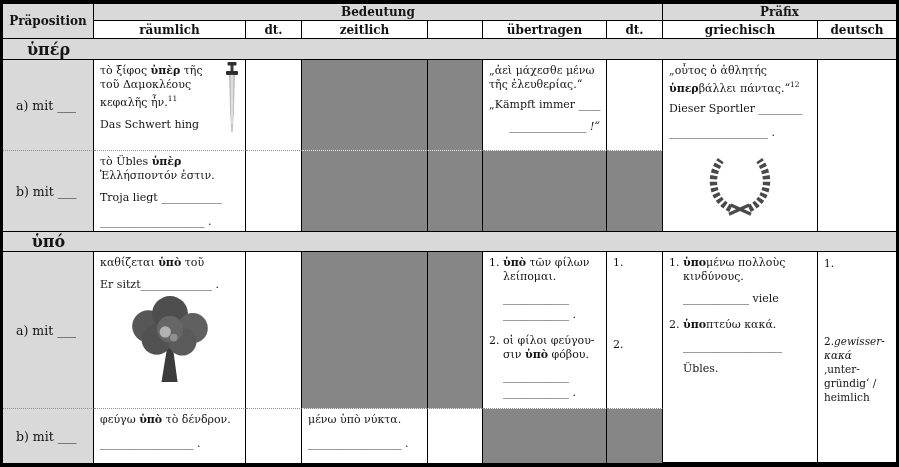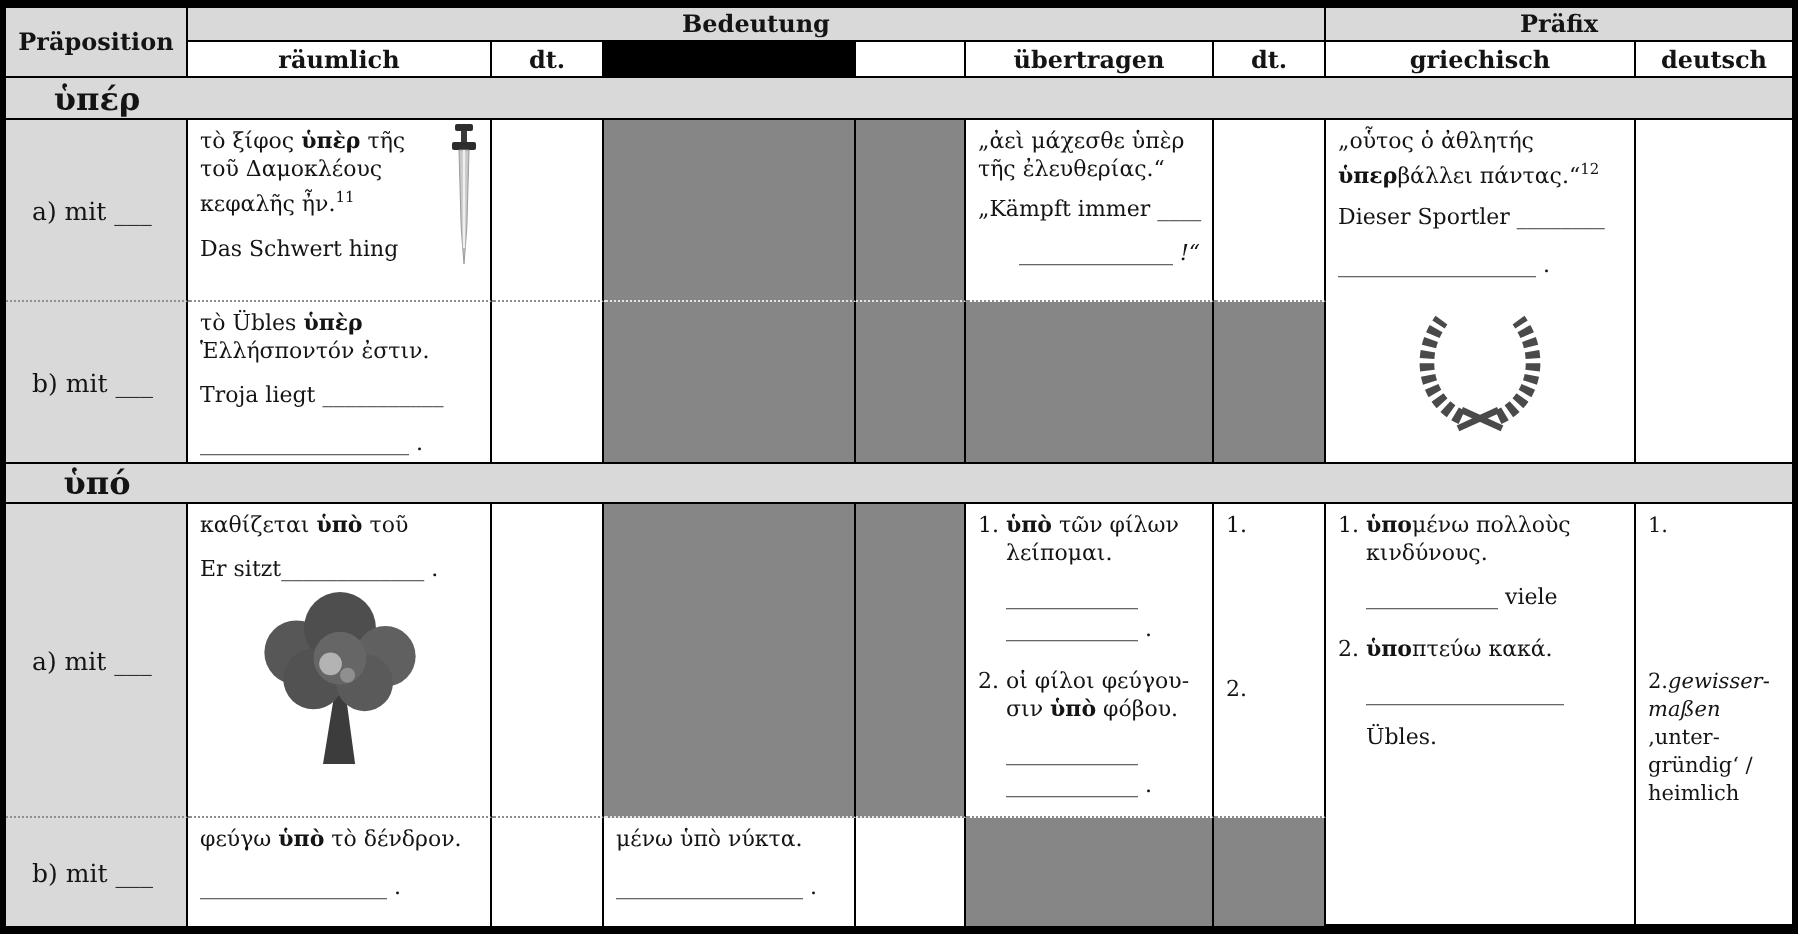--- a/index.html
+++ b/index.html
@@ -55,20 +55,23 @@
     <div class="c lg hd lastcol" style="grid-column:8/10;grid-row:1">
       <span>Präfix</span>
     </div>
 
     <div class="c hd" style="grid-column:2;grid-row:2">
       <span>räumlich</span>
     </div>
     <div class="c hd" style="grid-column:3;grid-row:2">
       <span>dt.</span>
     </div>
+    <div class="c hd" style="grid-column:4;grid-row:2">
+      <span>zeitlich</span>
+    </div>
     <div class="c hd" style="grid-column:5;grid-row:2"></div>
     <div class="c hd" style="grid-column:6;grid-row:2">
       <span>übertragen</span>
     </div>
     <div class="c hd" style="grid-column:7;grid-row:2">
       <span>dt.</span>
     </div>
     <div class="c hd" style="grid-column:8;grid-row:2">
       <span>griechisch</span>
     </div>
@@ -96,21 +99,21 @@
           <rect x="2" y="9" width="12" height="4" rx="1" fill="#2d2d2d"></rect>
           <polygon points="5.5,13 10.5,13 9.4,52 8,70 6.6,52" fill="#c9c9c9" stroke="#999" stroke-width="0.5"></polygon>
           <line x1="8" y1="13" x2="8" y2="62" stroke="#efefef" stroke-width="1.2"></line>
         </svg>
       </span>
     </div>
     <div class="c dot" style="grid-column:3;grid-row:4"></div>
     <div class="c dk dotdk" style="grid-column:4;grid-row:4"></div>
     <div class="c dk dotdk" style="grid-column:5;grid-row:4"></div>
     <div class="c dot" style="grid-column:6;grid-row:4">
-      <div class="ln">„ἀεὶ μάχεσθε ὑπὲρ</div>
+      <div class="ln">„ἀεὶ μάχεσθε μένω</div>
       <div class="ln">τῆς ἐλευθερίας.“</div>
       <div class="ln g6">„Kämpft immer ____</div>
       <div class="ln g8 right">______________ !“</div>
     </div>
     <div class="c dot" style="grid-column:7;grid-row:4"></div>
     <div class="c" style="grid-column:8;grid-row:4/6">
       <div class="ln">„οὗτος ὁ ἀθλητής</div>
       <div class="ln"><b>ὑπερ</b><span>βάλλει πάντας.“</span><sup>12</sup></div>
       <div class="ln g6">Dieser Sportler ________</div>
       <div class="ln g10">__________________ .</div>
@@ -207,21 +210,21 @@
           <div class="ln"><b>ὑπο</b><span>πτεύω κακά.</span></div>
           <div class="ln g8">__________________</div>
           <div class="ln g8">Übles.</div>
         </span>
       </div>
     </div>
     <div class="c lastcol wr" style="grid-column:9;grid-row:7/9;font-size:10.5px">
       <div class="ln">1.</div>
       <div style="margin-top:64px">
         <div class="ln"><span>2.</span><i>gewisser-</i></div>
-        <div class="ln"><i>maßen</i></div>
+        <div class="ln"><i>κακά</i></div>
         <div class="ln">‚unter-</div>
         <div class="ln">gründig‘ /</div>
         <div class="ln">heimlich</div>
       </div>
     </div>
 
     <div class="c lg lab lastrow" style="grid-column:1;grid-row:8">
       <span>b) mit ___</span>
     </div>
     <div class="c lastrow" style="grid-column:2;grid-row:8">

